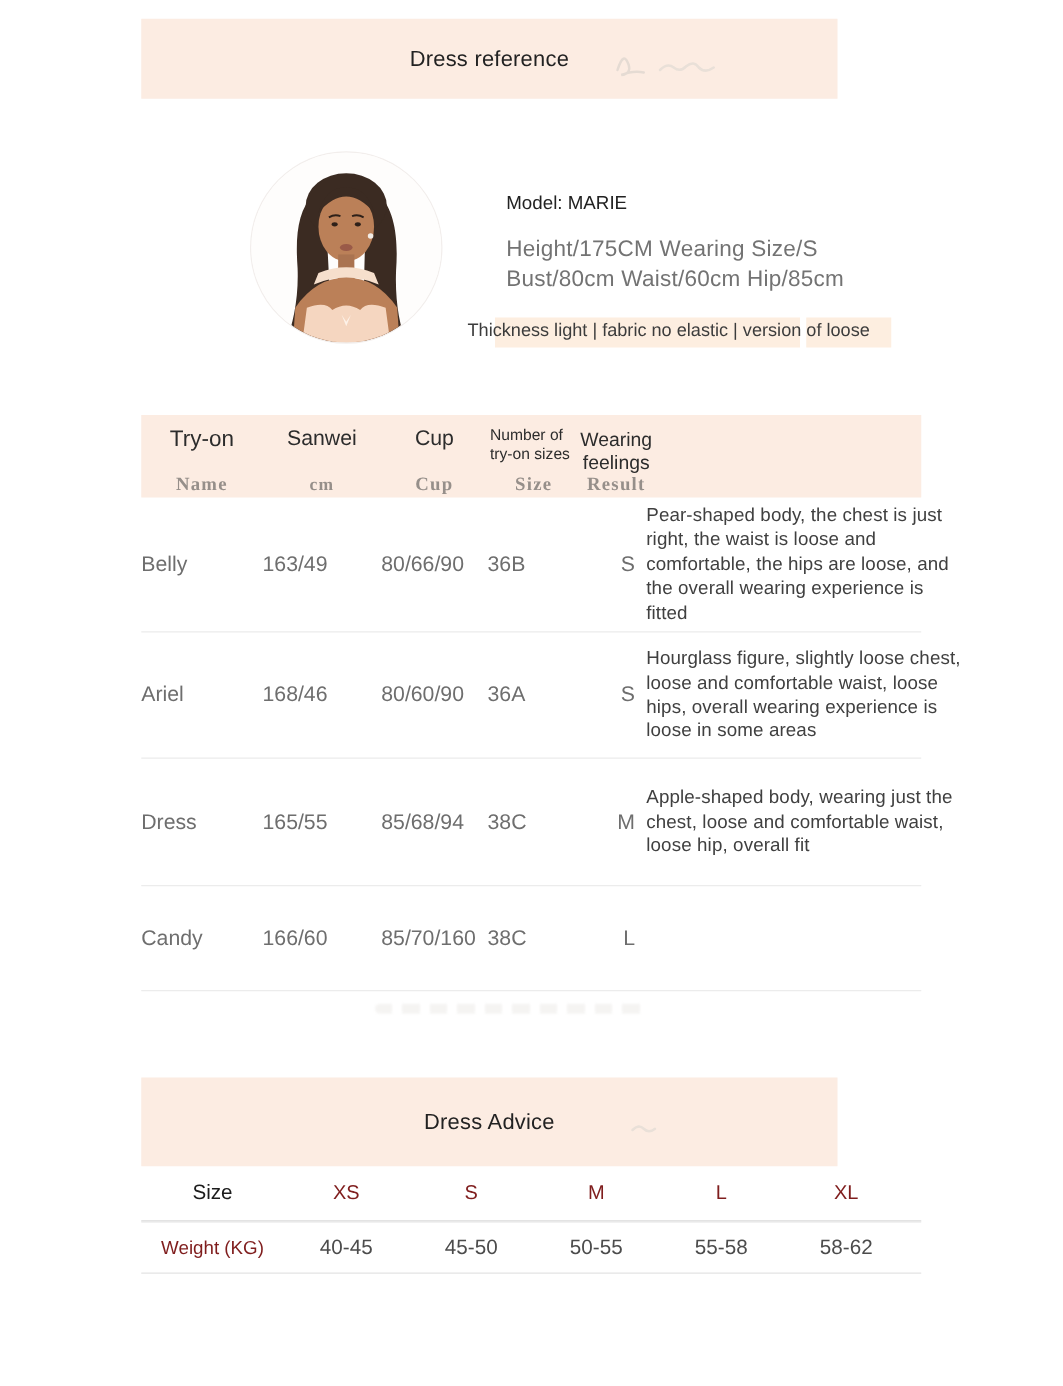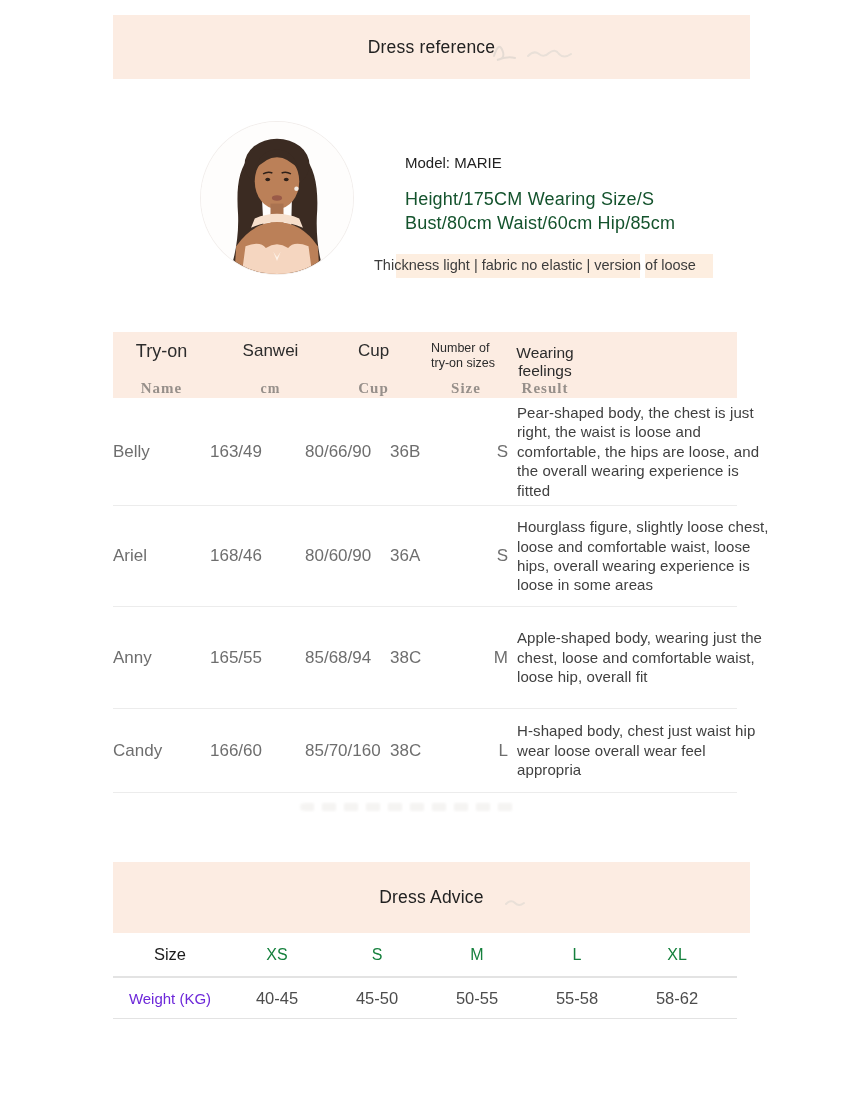--- a/index.html
+++ b/index.html
@@ -10,46 +10,46 @@
     --muted-serif:#968f8a;
     --cell-text:#6e6e6e;
     --feeling-text:#404040;
   }
   *{margin:0;padding:0;box-sizing:border-box;}
   html,body{background:#ffffff;}
   body{font-family:"Liberation Sans","DejaVu Sans",sans-serif;}
   .page{position:relative;width:850px;height:1109px;background:#ffffff;overflow:hidden;}
 
   
-  .banner{position:absolute;left:113px;width:637px;background:var(--banner-bg);
+  .banner{position:absolute;left:113px;width:557px;background:var(--banner-bg);
           display:flex;align-items:center;justify-content:center;}
   .banner-top{top:15px;height:64px;}
   .banner-advice{top:862px;height:71px;}
   .banner-title{font-size:17.5px;color:var(--heading-text);letter-spacing:.2px;}
   .squiggle{position:absolute;opacity:.75;}
   .sq-top{left:375px;top:17px;}
   .sq-advice{left:357px;top:28px;}
 
   
   .avatar{position:absolute;left:201px;top:122px;width:152px;height:152px;border-radius:50%;
           overflow:hidden;background:#fefdfd;box-shadow:0 0 0 1px #f2eeec;}
   .avatar svg{display:block;width:100%;height:100%;}
   .model-text{position:absolute;left:405px;top:154px;}
   .model-name{font-size:15px;color:var(--heading-text);}
-  .model-stats{margin-top:17px;font-size:18px;line-height:23.5px;color:#14532d;letter-spacing:.2px;}
+  .model-stats{margin-top:17px;font-size:18px;line-height:23.5px;color:#737373;letter-spacing:.2px;}
   .fabric-line{position:absolute;left:374px;top:257px;font-size:14.5px;color:#3c3c3c;white-space:nowrap;}
   .fabric-line .hl{position:absolute;top:-3px;height:24px;background:var(--highlight-bg);z-index:0;}
   .hl1{left:22px;width:244px;}
   .hl2{left:271px;width:68px;}
   .fabric-line .txt{position:relative;z-index:1;}
 
   
   .tryon{position:absolute;left:113px;top:332px;width:660px;}
   .thead{position:relative;height:66px;display:grid;
-         grid-template-columns:97px 95px 85px 72px 92px 216px;gap:13px;}
+         grid-template-columns:97px 95px 85px 72px 92px 216px;}
   .thead-bg{position:absolute;left:0;top:0;width:624px;height:66px;background:var(--banner-bg);}
   .hcell{position:relative;display:flex;flex-direction:column;align-items:center;
          padding:9px 0 7px 0;justify-content:space-between;}
   .hcell .top{color:#2c2c2c;text-align:center;}
   .h-name .top{font-size:18px;}
   .h-hw .top{font-size:13.5px;padding-top:5px;}
   .h-sanwei .top{font-size:17px;}
   .h-cup .top{font-size:17px;}
   .h-num{align-items:flex-start;padding-left:2px;}
   .h-num .top{font-size:12.5px;line-height:14.5px;text-align:left;}
@@ -75,23 +75,23 @@
           background:repeating-linear-gradient(90deg,#eceae7 0 14px,transparent 14px 22px);
           border-radius:4px;filter:blur(1px);}
 
   
   .sizes{position:absolute;left:113px;top:933px;width:624px;}
   .srow{display:grid;grid-template-columns:114px 100px 100px 100px 100px 100px;align-items:center;}
   .srow-head{height:43px;}
   .srow-data{height:40px;}
   .scell{text-align:center;}
   .s-head-label{font-size:16.5px;color:#1c1c1c;}
-  .s-head-col{font-size:16px;color:#15803d;}
+  .s-head-col{font-size:16px;color:#7f1d1d;}
   .s-label-sm{font-size:13px;color:#2f2f2f;}
-  .s-label-md{font-size:15px;color:#6d28d9;}
+  .s-label-md{font-size:15px;color:#7f1d1d;}
   .s-val{font-size:16.5px;color:#4c4c4c;}
   .ssep{width:624px;height:1px;background:#e3e3e3;}
 </style>
 </head>
 <body>
 
 <div class="page">
 
   <div class="banner banner-top">
     <div class="banner-title">Dress reference</div>
@@ -182,36 +182,35 @@
       <div class="c">Ariel</div>
       <div class="c">168/46</div>
       <div class="c">80/60/90</div>
       <div class="c">36A</div>
       <div class="c c-size">S</div>
       <div class="c-feel">Hourglass figure, slightly loose chest, loose and comfortable waist, loose hips, overall wearing experience is loose in some areas</div>
     </div>
     <div class="sep"></div>
 
     <div class="trow r3">
-      <div class="c">Anny</div>
+      <div class="c">Dress</div>
       <div class="c">165/55</div>
       <div class="c">85/68/94</div>
       <div class="c">38C</div>
       <div class="c c-size">M</div>
       <div class="c-feel">Apple-shaped body, wearing just the chest, loose and comfortable waist, loose hip, overall fit</div>
     </div>
     <div class="sep"></div>
 
     <div class="trow r4">
       <div class="c">Candy</div>
       <div class="c">166/60</div>
       <div class="c">85/70/160</div>
       <div class="c">38C</div>
       <div class="c c-size">L</div>
-      <div class="c-feel">H-shaped body, chest just waist hip wear loose overall wear feel appropria</div>
     </div>
     <div class="sep"></div>
   </div>
 
   <div class="smudge"></div>
 
   <div class="banner banner-advice">
     <div class="banner-title">Dress Advice</div>
     <svg class="squiggle sq-advice" width="60" height="22" viewBox="0 0 60 22">
       <path d="M36 14 q5 -5 9 -1 q4 4 9 0" stroke="#e3dcd5" stroke-width="2" fill="none" stroke-linecap="round"></path>

